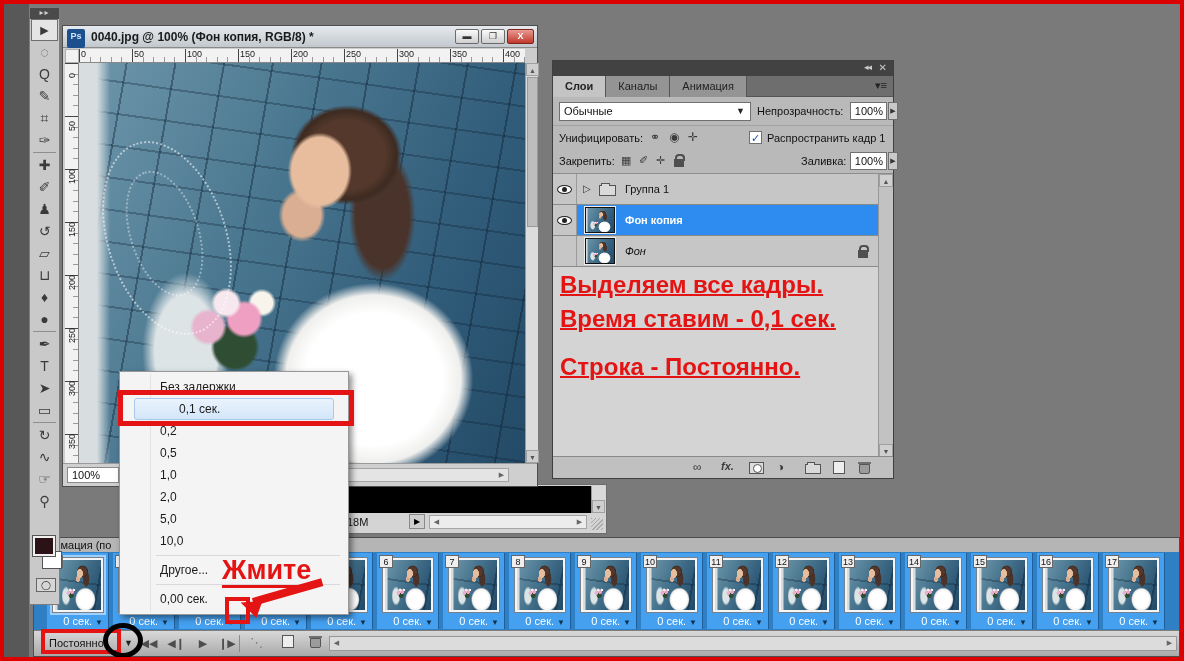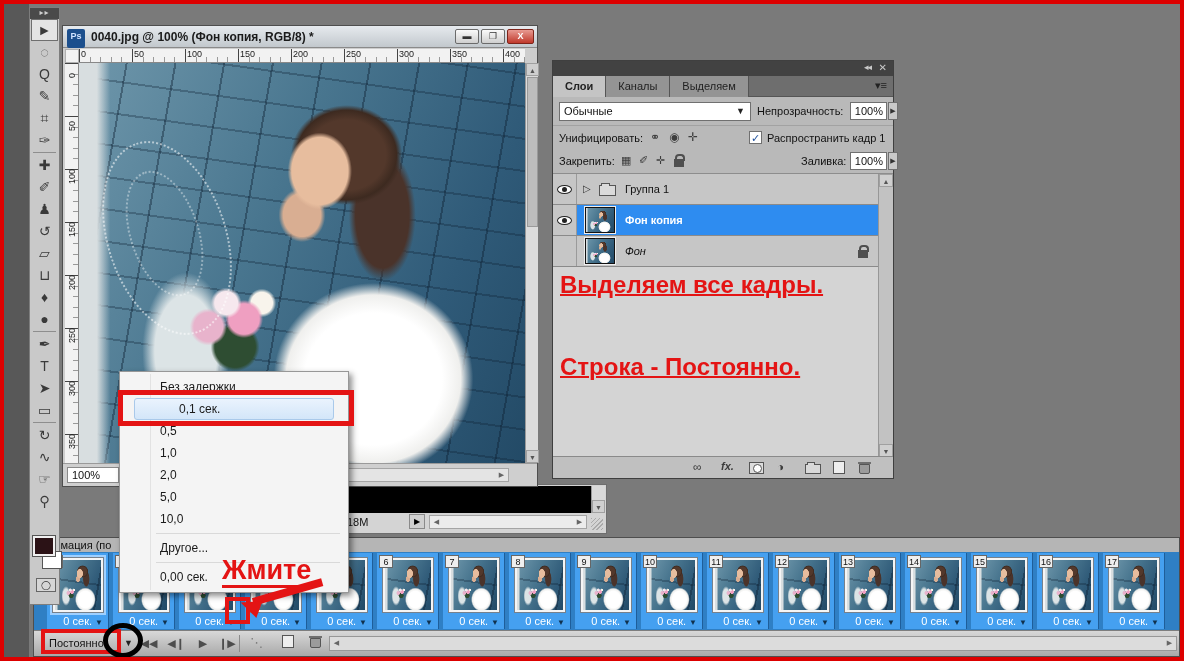--- a/index.html
+++ b/index.html
@@ -286,21 +286,21 @@
       </span>
     </div>
   </div>
 
   <div id="layers-panel" class="abs">
     <div id="lp-header">
       <span id="lp-collapse">◂◂</span>
       <span id="lp-close">✕</span>
     </div>
     <div id="lp-tabs">
-      <span class="lp-tab active">Слои</span><span class="lp-tab">Каналы</span><span class="lp-tab">Выделяем</span>
+      <span class="lp-tab active">Слои</span><span class="lp-tab">Каналы</span><span class="lp-tab">Анимация</span>
       <span id="lp-menu-icon">▾≡</span>
     </div>
     <div id="lp-row1">
       <span id="blend-select"><span>Обычные</span><span id="blend-arrow">▼</span></span>
       <span id="opacity-label" class="lbl">Непрозрачность:</span>
       <span id="opacity-field" class="lbl">100%</span>
       <span id="opacity-arrow-btn">▶</span>
     </div>
     <div id="lp-row2">
       <span id="unify-label" class="lbl">Унифицировать:</span>
@@ -342,36 +342,38 @@
         <span class="layer-thumb photo"></span>
         <span class="layer-name">Фон копия</span>
       </div>
     </div>
     <div id="lp-scrollbar">
       <div class="scroll-arrow" style="top:0; width:14px;">▲</div>
       <div class="scroll-arrow" style="bottom:0; top:auto; width:14px;">▼</div>
     </div>
     <div id="lp-empty">
       <div class="red-note" style="top:4px;">Выделяем все кадры.</div>
+      <div class="red-note" style="top:38px;">Время ставим - 0,1 сек.</div>
       <div class="red-note" style="top:86px;">Строка - Постоянно.</div>
     </div>
     <div id="lp-bottombar">
       <span class="lp-bicon" style="left:140px;">∞</span>
       <span class="lp-bicon" style="left:168px; font-style:italic; font-weight:bold; font-size:11px;">fx.</span>
       <span class="icon-mask" style="left:196px;"></span>
       <span class="lp-bicon" style="left:224px;">◑</span>
       <span class="icon-folder2" style="left:252px;"></span>
       <span class="icon-page" style="left:280px;"></span>
       <span class="icon-trash" style="left:306px;"></span>
     </div>
   </div>
 
   <div id="context-menu" class="abs">
       <div class="menu-item">Без задержки</div>
       <div class="menu-item selected">0,1 сек.</div>
+      <div class="menu-item">0,2</div>
       <div class="menu-item">0,5</div>
       <div class="menu-item">1,0</div>
       <div class="menu-item">2,0</div>
       <div class="menu-item">5,0</div>
       <div class="menu-item">10,0</div>
       <div class="menu-sep"></div>
       <div class="menu-item">Другое...</div>
       <div class="menu-sep"></div>
       <div class="menu-item">0,00 сек.</div>
     </div>

